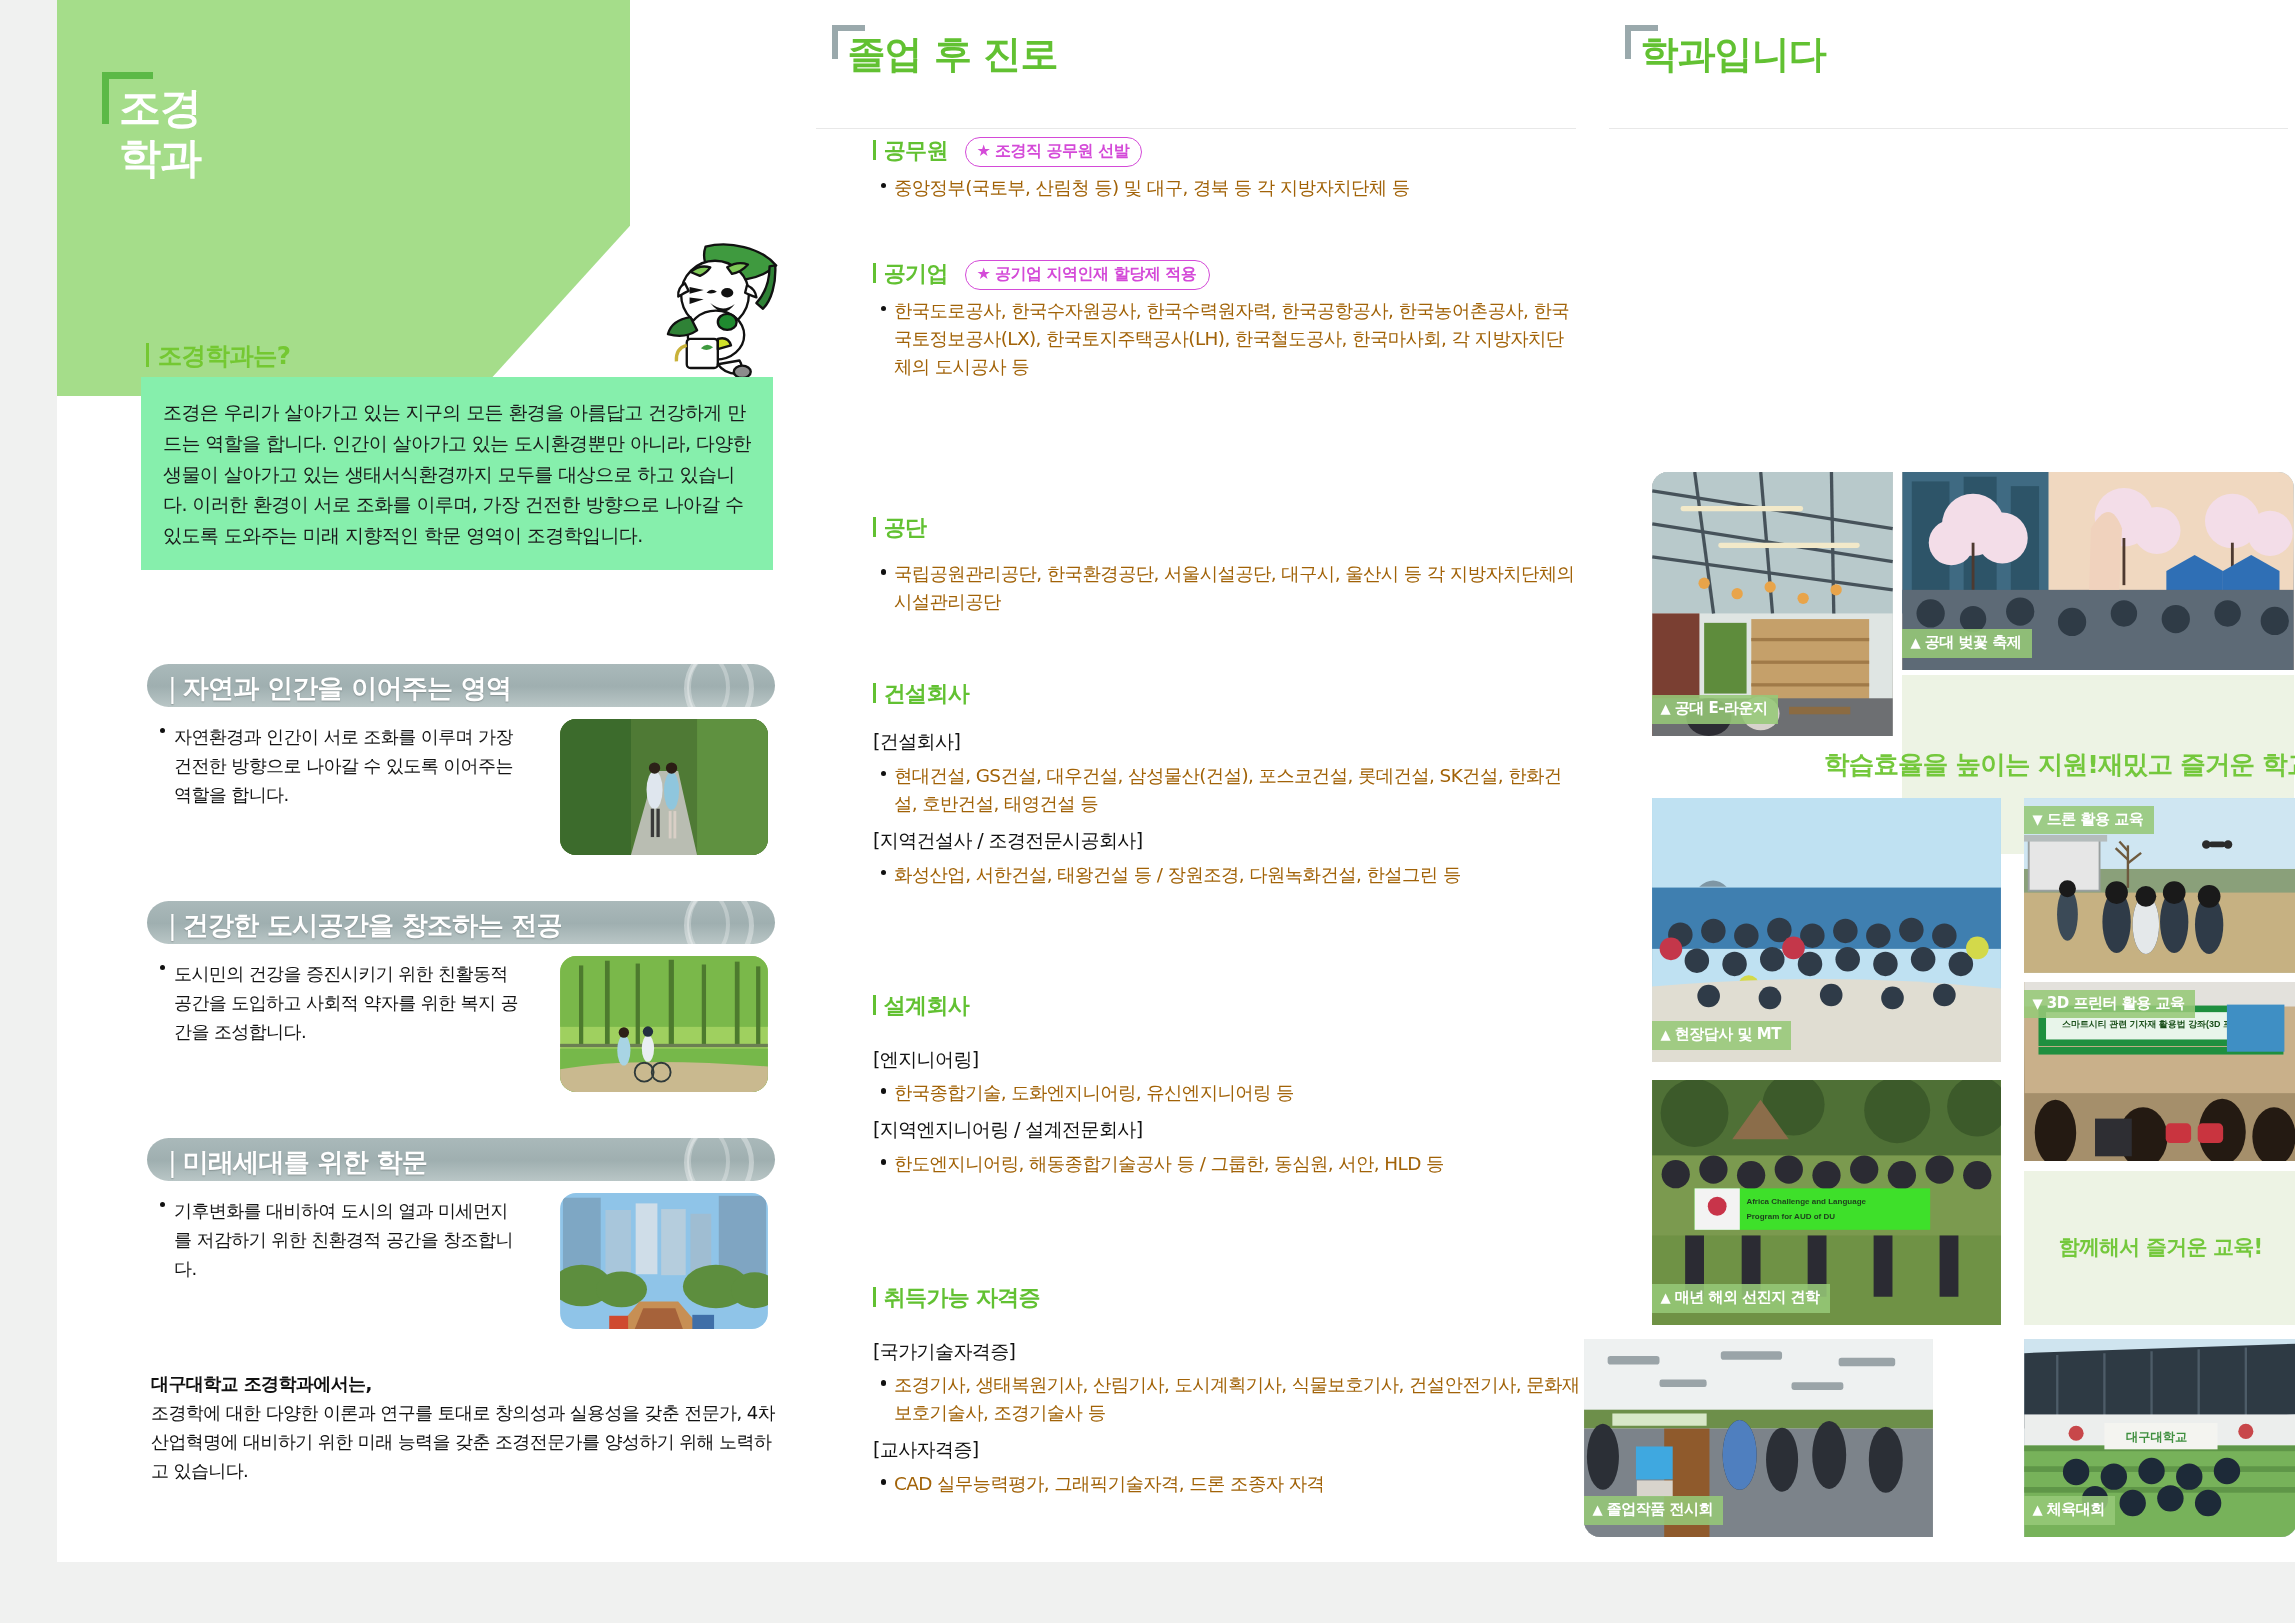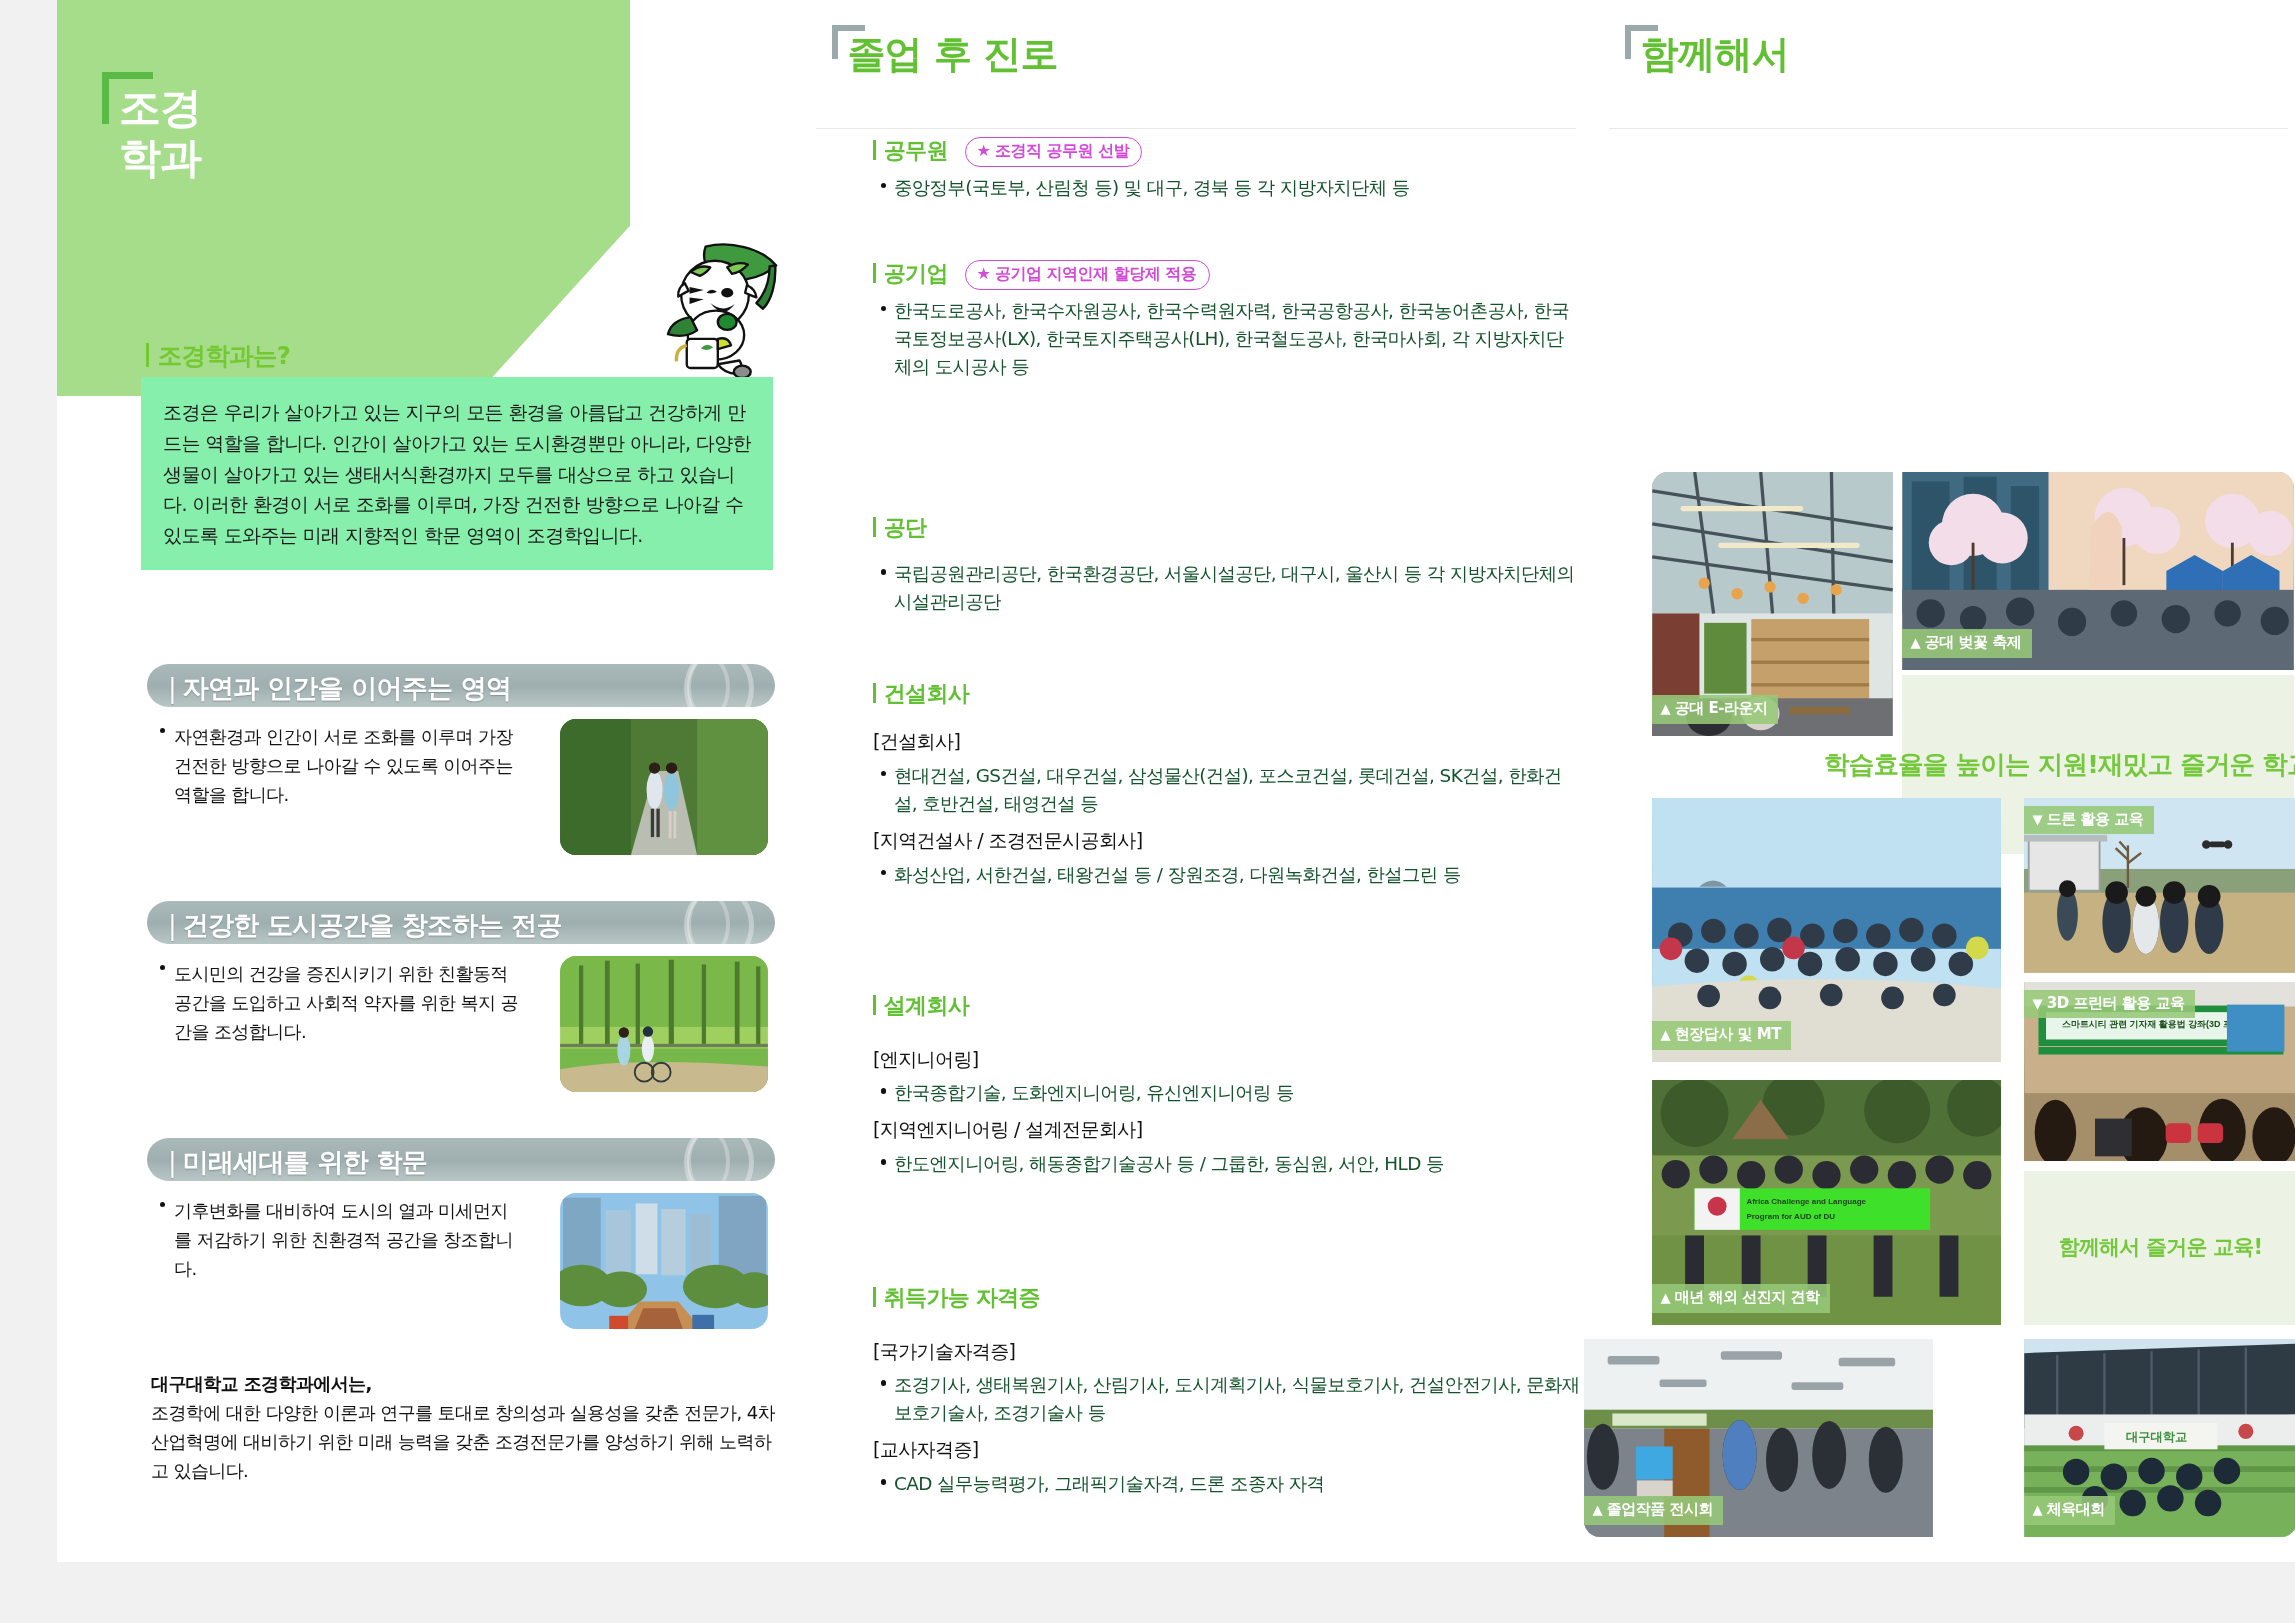--- a/index.html
+++ b/index.html
@@ -130,21 +130,21 @@
     padding:2.8px 12.3px 4.2px 10.4px;
     color:#d44ad8;font-size:16px;font-weight:700;letter-spacing:-0.5px;
     white-space:nowrap;
   }
   .badge .star{font-size:16px;margin-right:4.7px;}
   .sub-h{
     font-size:19px;color:#121212;letter-spacing:-0.6px;margin:10.4px 0 2.8px 0;
   }
   .bullet{
     position:relative;padding-left:21px;margin-top:6.6px;
-    font-size:18.4px;line-height:1.52;color:#14532d;letter-spacing:-0.6px;
+    font-size:18.4px;line-height:1.52;color:#a16207;letter-spacing:-0.6px;
   }
   .bullet::before{
     content:"";position:absolute;left:7.5px;top:9.4px;
     width:5.2px;height:5.2px;background:#111;border-radius:50%;
   }
 
   
   .r-para{position:absolute;left:1595px;width:642px;}
   .r-bullet{
     position:relative;padding-left:20px;margin-bottom:12.3px;
@@ -388,21 +388,21 @@
     </div>
     <div class="sub-h" style="margin-top:25.5px;">[국가기술자격증]</div>
     <div class="bullet">조경기사, 생태복원기사, 산림기사, 도시계획기사, 식물보호기사, 건설안전기사, 문화재보호기술사, 조경기술사 등</div>
     <div class="sub-h">[교사자격증]</div>
     <div class="bullet">CAD 실무능력평가, 그래픽기술자격, 드론 조종자 자격</div>
   </div>
 
   <div class="col col-right">
     <div class="head-block">
       <div class="head-bracket"></div>
-      <div class="head-text">함께해서</div>
+      <div class="head-text">학과입니다</div>
       <div class="head-rule r"></div>
     </div>
   </div>
 
 
   <div class="ph g1" style="left:1595px;top:472px;width:241px;height:264px;border-radius:16px 0 0 0;">
     <svg viewBox="0 0 510 560" style="width:100%;height:100%">
       <rect width="510" height="560" fill="#dfe5e3"></rect>
       <rect width="510" height="300" fill="#b8c9cb"></rect>
       <g stroke="#46525a" stroke-width="7" fill="none">

